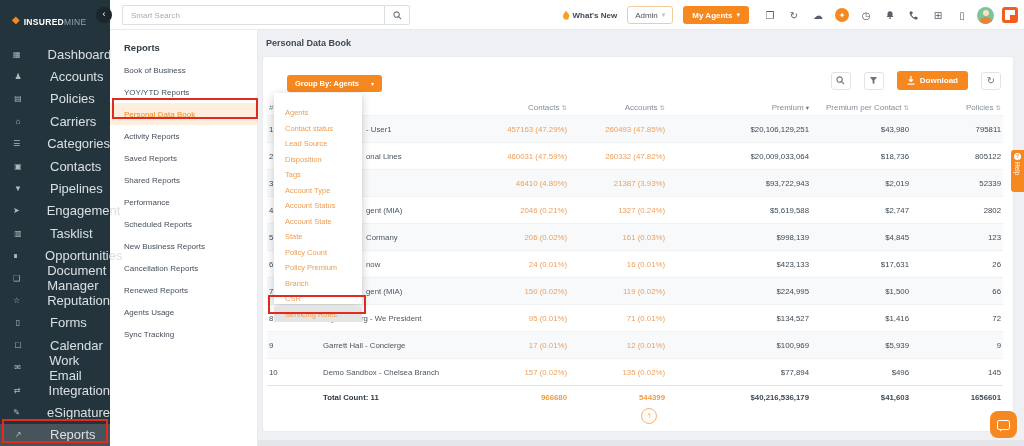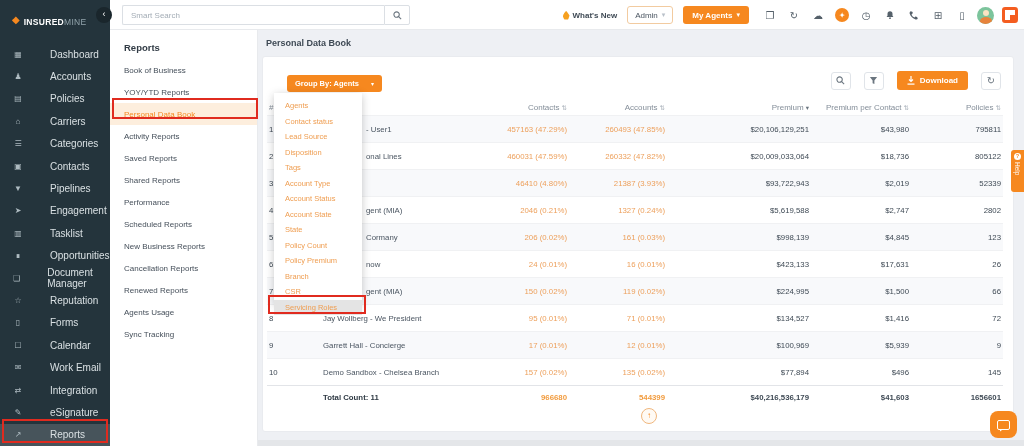--- a/index.html
+++ b/index.html
@@ -8,21 +8,21 @@
 
   
   .sidebar { position:absolute; left:0; top:0; width:110px; height:446px; background:#24343c; z-index:30; }
   .logo { display:flex; align-items:center; gap:4px; padding:11px 0 0 12px; }
   .logo-mark { color:#f6881f; font-size:10px; line-height:10px; }
   .logo-bold { color:#ffffff; font-weight:bold; font-size:8.5px; letter-spacing:.3px; }
   .logo-light { color:#93a5ad; font-size:8.5px; letter-spacing:.3px; }
   .snav { margin-top:14px; }
   .snav-item { display:flex; align-items:center; gap:7px; height:22.4px; padding-left:13px; cursor:pointer; }
   .snav-item .ico { width:10px; color:#aebbc1; font-size:8px; text-align:center; }
-  .snav-item .lbl { color:#d9e0e3; font-size:10px;padding-left:20px; }
+  .snav-item .lbl { color:#d9e0e3; font-size:13px;padding-left:20px; }
   .snav-item.active { background:rgba(255,255,255,.16); }
 
   
   .topbar { position:absolute; left:110px; top:0; width:914px; height:30px; background:#fff; border-bottom:1px solid #e8eaed; z-index:40; }
   .collapse-btn { position:absolute; left:-14px; top:7px; width:16px; height:16px; border-radius:50%; background:#1a262c; color:#fff; font-size:9px; line-height:15px; text-align:center; cursor:pointer; }
   .search-wrap { position:absolute; left:12px; top:5px; display:flex; }
   .search-input { width:262px; height:20px; border:1px solid #dbdfe4; border-right:none; border-radius:2px 0 0 2px; font-size:8px; padding:0 8px; color:#444; outline:none; font-family:inherit; }
   .search-input::placeholder { color:#a4adb6; }
   .search-go { width:26px; height:20px; border:1px solid #dbdfe4; border-radius:0 2px 2px 0; background:#fff; display:flex; align-items:center; justify-content:center; cursor:pointer; }
   .tb-right { position:absolute; right:0; top:0; height:30px; display:flex; align-items:center; }
@@ -69,21 +69,21 @@
   .c-dark { color:#3f4a55; }
   .sort { font-size:6.5px; color:#aab2bb; margin-left:2px; }
   .sort.desc { color:#6a757f; }
   .total-row { display:grid; grid-template-columns:22px 182px 98px 98px 144px 100px 92px; align-items:center; height:23px; border-top:1px solid #e2e4e8; background:#fff; font-weight:bold; font-size:7.8px; }
   .total-row .c-name { padding-left:34px; color:#2f3a44; }
   .total-orange { color:#f29c3f; }
 
   .scrolltop { position:absolute; left:378px; top:351px; width:16px; height:16px; border-radius:50%; border:1px solid #f0b77e; background:#fffaf4; color:#f6881f; font-size:8px; line-height:14px; text-align:center; cursor:pointer; }
 
   
-  .dropdown { position:absolute; left:274px; top:93px; width:88px; height:211px; background:#fff; box-shadow:0 2px 8px rgba(40,40,40,.25); z-index:50; padding-top:5px; }
+  .dropdown { position:absolute; left:274px; top:93px; width:88px; height:211px; background:#fff; box-shadow:0 2px 8px rgba(40,40,40,.25); z-index:50; padding-top:12px; }
   .dd-item { height:15.5px; line-height:15.5px; padding-left:11px; font-size:7.5px; color:#ef9e52; white-space:nowrap; cursor:pointer; }
   .dd-item.hl { background:#e4e4e4; }
 
   
   .redbox { position:absolute; border:2.5px solid #e02b1f; z-index:60; pointer-events:none; }
   .rb-menu { left:112px; top:98px; width:146px; height:21px; }
   .rb-sidebar { left:2px; top:419px; width:106px; height:24px; }
   .rb-dd { left:268px; top:295px; width:98px; height:19px; }
 
   

